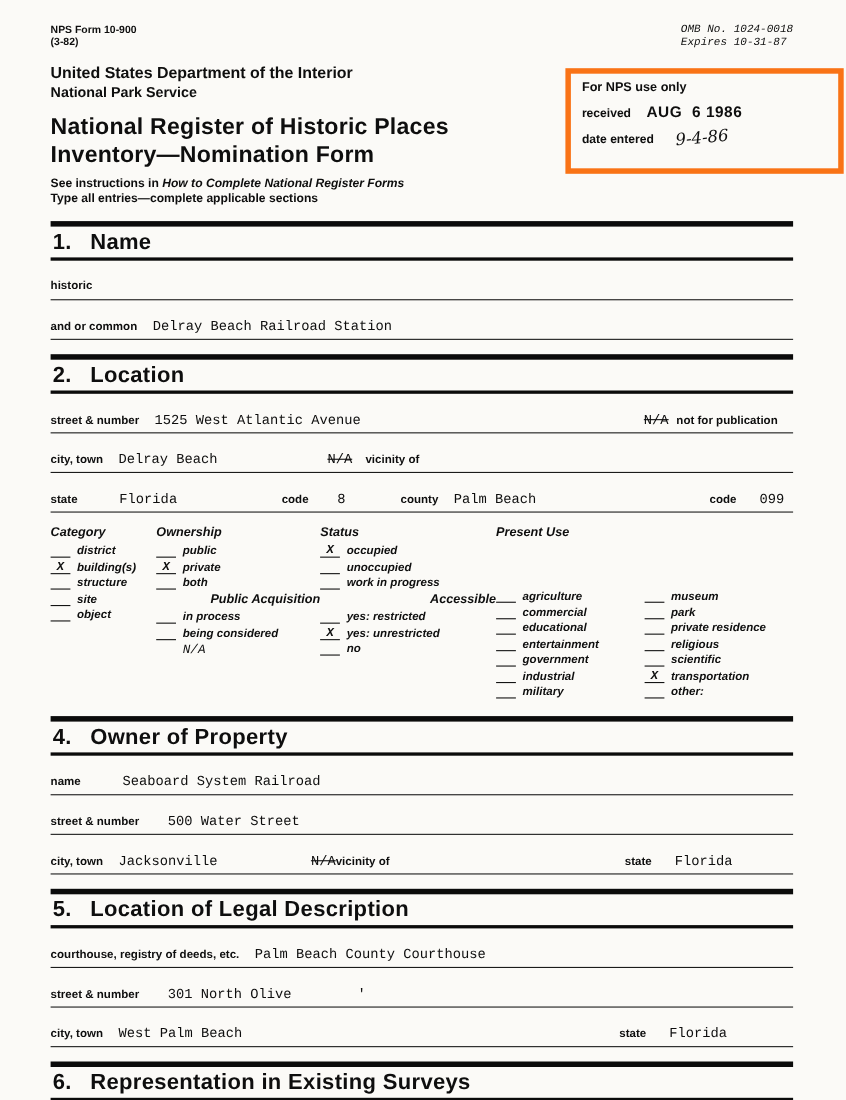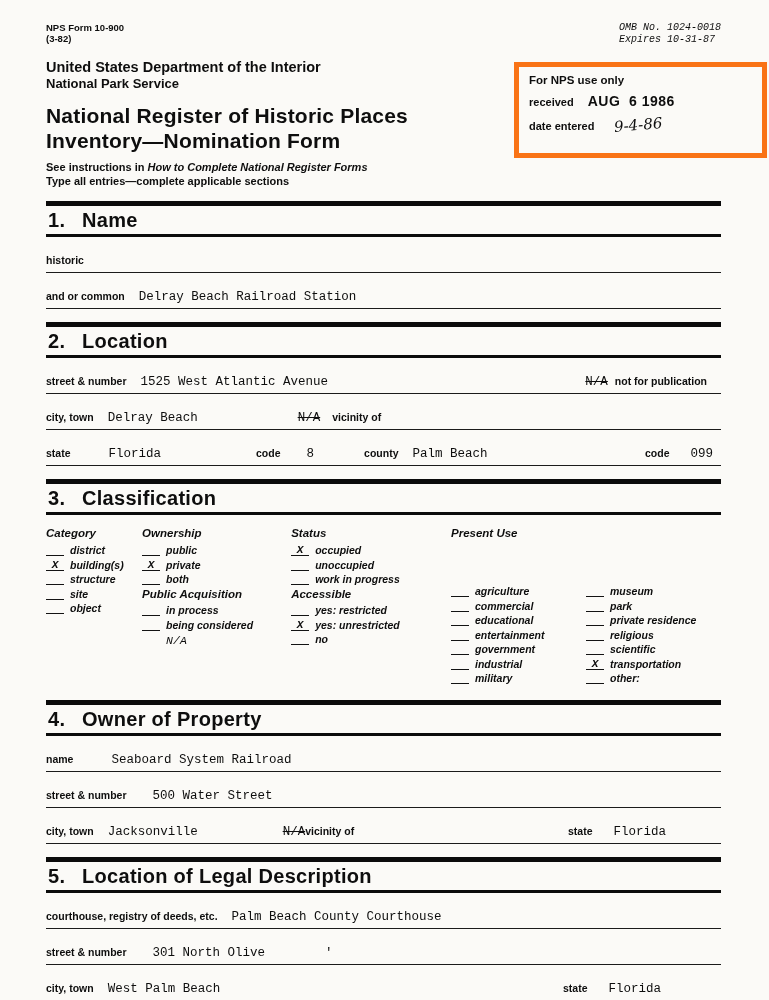--- a/index.html
+++ b/index.html
@@ -77,21 +77,21 @@
     flex:0 0 auto;
   }
 
   
   .classif { display:flex; margin-top:12px; margin-bottom:4px;font-style:italic; }
   .col.cat { width:98px; }
   .col.own { width:152px; }
   .col.stat { width:163px; }
   .col.use { flex:1; }
   .colhead { font-size:11.5px; font-weight:bold; margin-bottom:5px; }
-  .colhead.subhead { margin-top:3px; margin-bottom:4px; }
+  .colhead.subhead { margin-top:3px; margin-bottom:4px;text-align:right; }
   .citem { display:flex; align-items:flex-end; margin-bottom:2.5px; font-size:10.5px; font-weight:bold; line-height:12px; }
   .use-cols { display:flex; }
   .ucol { width:135px;margin-top:41px; }
   .na-plain { font-family:"Liberation Mono", monospace; font-size:11.5px; margin-left:24px; margin-top:3px; }
 
   .ml12 { margin-left:12px; } .ml24 { margin-left:24px; } .ml60 { margin-left:60px; } .ml85 { margin-left:85px; }
   .ml95 { margin-left:95px; } .ml100 { margin-left:100px; } .ml50 { margin-left:50px; }
   .mr8 { margin-right:8px; } .mr55 { margin-right:55px; } .mr60 { margin-right:60px; }
 </style>
 </head>
@@ -175,26 +175,20 @@
     <span class="flabel ml95">code</span>
     <span class="fvalue ml12">8</span>
     <span class="flabel ml50">county</span>
     <span class="fvalue">Palm Beach</span>
     <span class="rgrp mr8">
       <span class="flabel">code</span>
       <span class="fvalue">099</span>
     </span>
   </div>
 
-  <div class="sec">
-    <div class="bar"></div>
-    <div class="sec-title">
-      <span class="sec-num">3.</span><span>Classification</span>
-    </div>
-  </div>
 
   <div class="classif">
     <div class="col cat">
       <div class="colhead">Category</div>
       <div class="citem">
           <span class="ck"></span>
           <span>district</span>
         </div>
       <div class="citem">
           <span class="ck">X</span>

